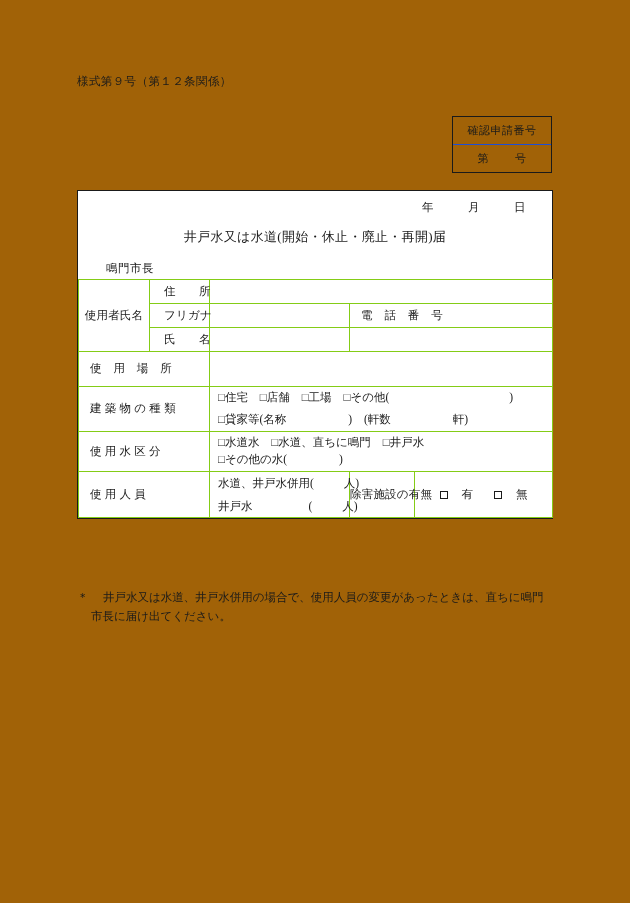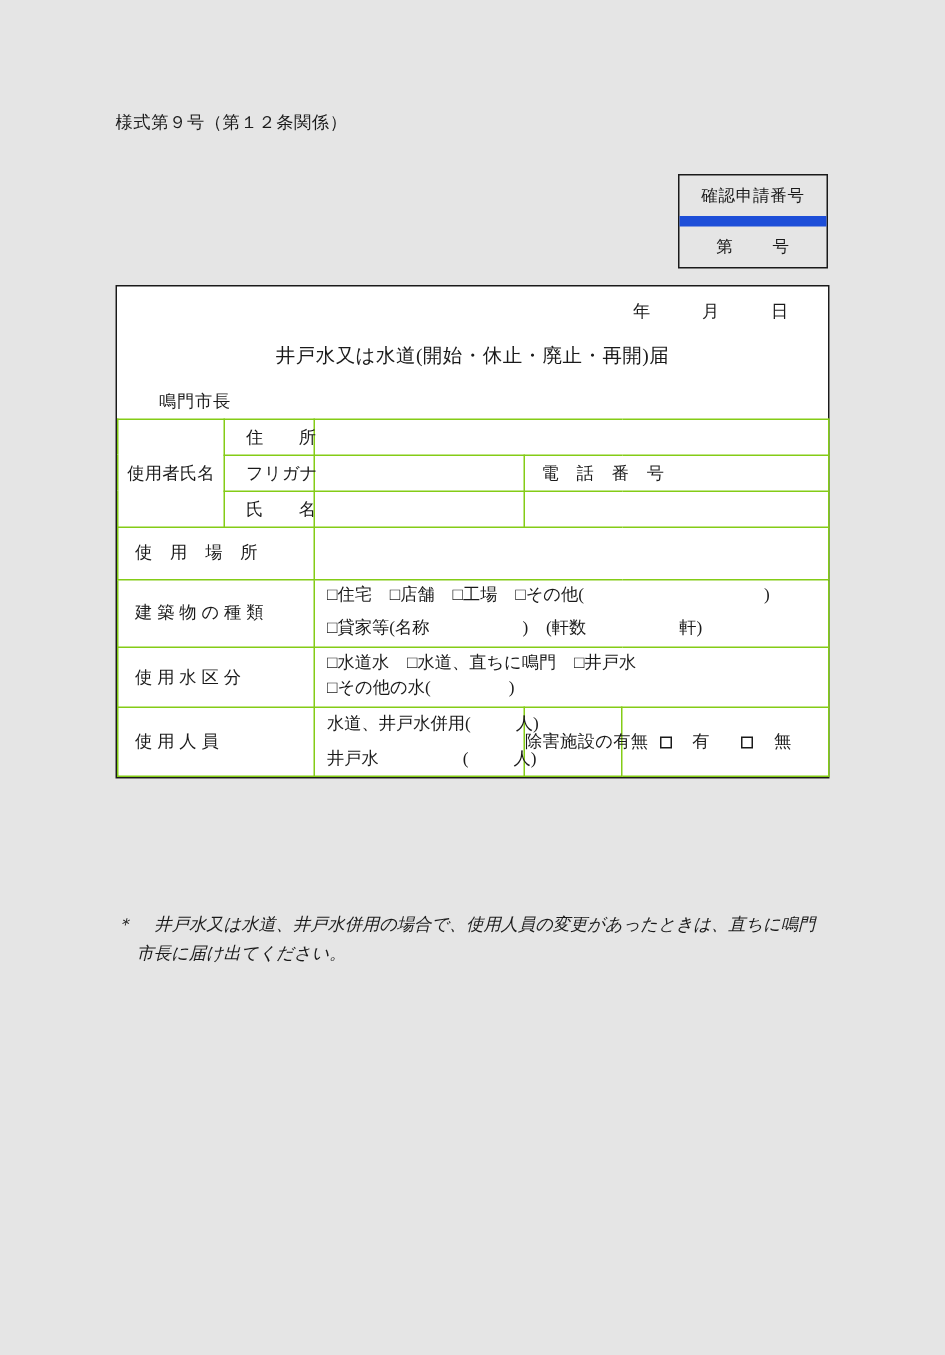--- a/index.html
+++ b/index.html
@@ -11,21 +11,21 @@
     width: 630px;
     height: 903px;
     position: relative;
     font-family: "Liberation Serif", "DejaVu Serif", serif;
     color: #1a1a1a;
     overflow: hidden;
   }
   .page {
     position: absolute;
     inset: 0;
-    background: #e5e5e5;
+    background: #a16207;
   }
 
   
   .form-number {
     position: absolute;
     left: 77px;
     top: 74px;
     font-size: 11.5px;
     letter-spacing: 0.4px;
     white-space: nowrap;
@@ -43,21 +43,21 @@
   .confirm-box .cb-row {
     height: 27px;
     display: flex;
     align-items: center;
     justify-content: center;
     font-size: 11px;
     letter-spacing: 0.5px;
     white-space: nowrap;
   }
   .confirm-box .cb-row.top {
-    border-bottom: 7px solid #1d4ed8;
+    border-bottom: 1px solid #1d4ed8;
   }
   .cb-dai-go {
     display: flex;
     justify-content: center;
     gap: 26px;
     width: 100%;
   }
 
   
   .form-frame {
@@ -164,25 +164,24 @@
     align-items: center;
     padding: 0 14px;
     white-space: nowrap;
   }
   .yn-item { display: inline-flex; align-items: center; gap: 12px; }
 
   
   .footnote {
     position: absolute;
     left: 77px;
-    top: 608px;
+    top: 588px;
     width: 476px;
     font-size: 11.5px;
     line-height: 1.65;
-    font-style: italic;
   }
   .footnote .fn-mark { display: inline-block; width: 26px; }
   .footnote .fn-second { padding-left: 14px; }
 </style>
 </head>
 <body>
 
 <div class="page">
 
   <div class="form-number">様式第９号（第１２条関係）</div>

